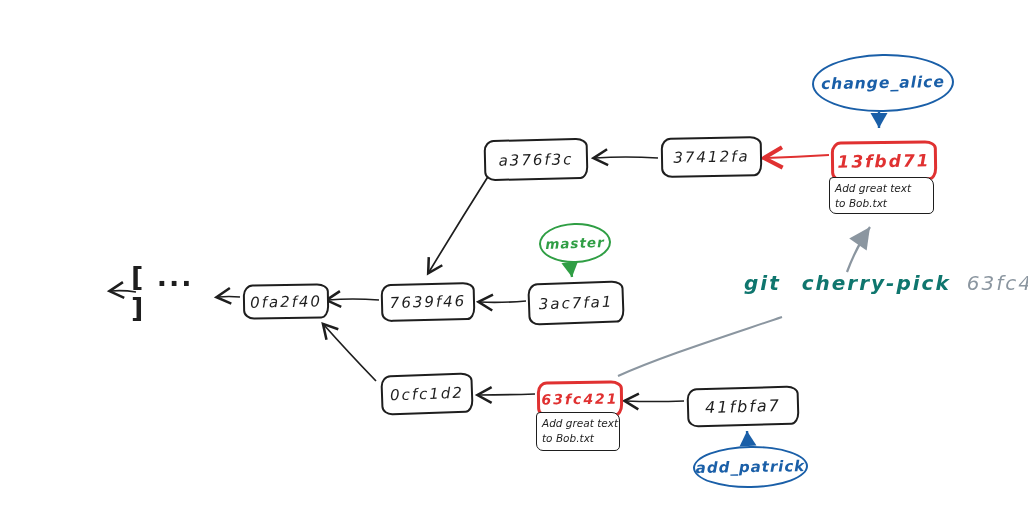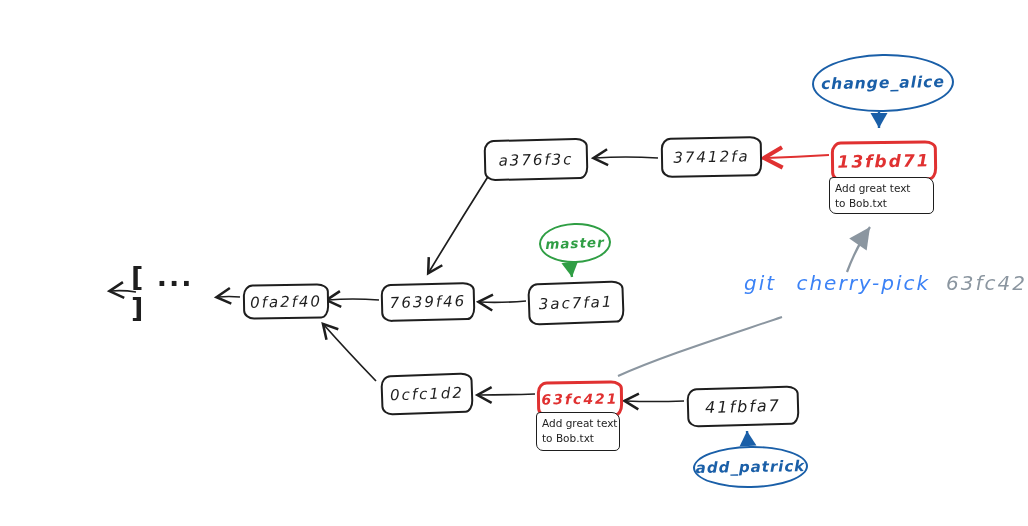--- a/index.html
+++ b/index.html
@@ -18,34 +18,34 @@
   }
   .node.red{border-color:#e03131;border-width:3px;}
   .node.red .hash{color:#e03131;font-weight:bold;}
   .plain{
     position:absolute;z-index:2;display:flex;align-items:center;justify-content:center;
     font-size:27px;letter-spacing:2px;font-weight:bold;
   }
   .note{
     position:absolute;z-index:2;border:1.7px solid #1e1e1e;background:#fff;
     border-radius:4px 8px 5px 7px;padding:3px 4px 2px 5px;
-    font-size:10.5px;line-height:1.4;overflow:hidden;white-space:nowrap;
+    font-size:10.5px;font-style:italic;line-height:1.4;overflow:hidden;white-space:nowrap;
   }
   .branch{
     position:absolute;z-index:2;display:flex;align-items:center;justify-content:center;
     border:2.6px solid;border-radius:50%;background:#fff;
     font-style:italic;font-weight:bold;letter-spacing:1px;white-space:nowrap;
   }
   .branch.blue{color:#1a5fa8;border-color:#1a5fa8;}
   .branch.green{color:#2f9e44;border-color:#2f9e44;}
   .cmd{
     position:absolute;z-index:2;display:flex;align-items:baseline;gap:16px;
     font-style:italic;font-size:20px;letter-spacing:2px;white-space:nowrap;
   }
-  .cmd-main{color:#3b82f6;font-weight:normal;word-spacing:12px;}
+  .cmd-main{color:#0f766e;font-weight:bold;word-spacing:12px;}
   .cmd-arg{color:#8b96a0;}
 </style>
 </head>
 <body>
 
 <div class="canvas">
 
   <svg class="arrow-layer" width="1028" height="526" viewBox="0 0 1028 526">
     <defs>
       <marker id="ah-black" viewBox="-12 -7 14 14" refX="-1" refY="0" markerWidth="13" markerHeight="13" orient="auto">

